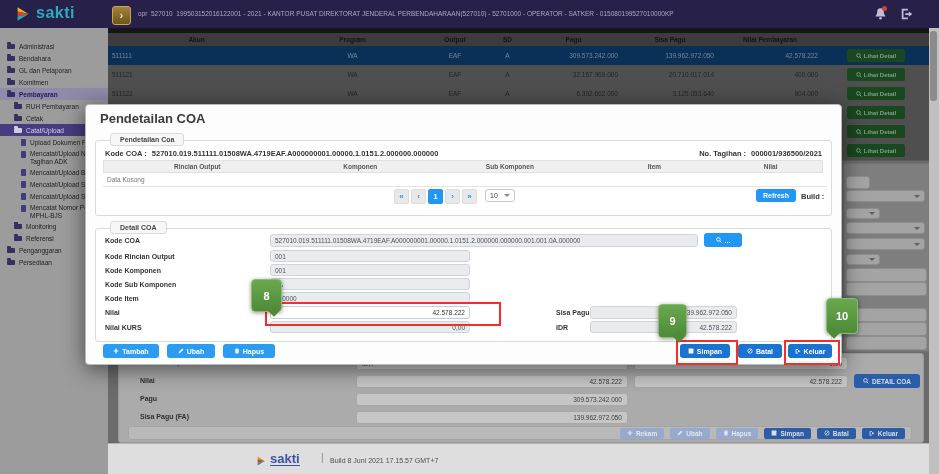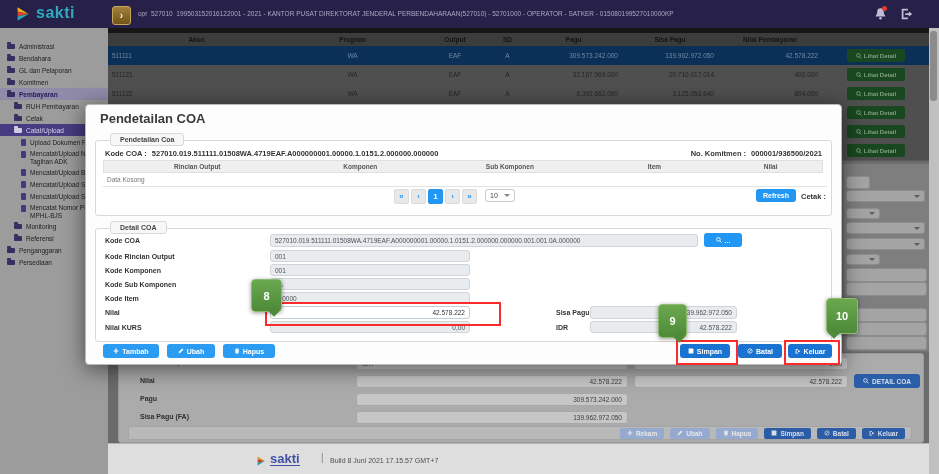--- a/index.html
+++ b/index.html
@@ -407,21 +407,21 @@
   <div class="ab modal"></div>
   <div class="ab mtitle" style="left:100px;top:111px;z-index:11;">Pendetailan COA</div>
 
   <div class="ab fs" style="left:95px;top:140px;width:735px;height:74px;z-index:11;"></div>
   <div class="ab legend" style="left:110px;top:133px;z-index:12;">Pendetailan Coa</div>
   <div class="ab" style="left:105px;top:149px;z-index:12;display:flex;gap:5px;">
     <span class="klabel">Kode COA :</span>
     <span class="klabel">527010.019.511111.01508WA.4719EAF.A000000001.00000.1.0151.2.000000.000000</span>
   </div>
   <div class="ab" style="left:560px;top:149px;width:262px;z-index:12;display:flex;justify-content:flex-end;gap:5px;">
-    <span class="klabel">No. Komitmen :</span>
+    <span class="klabel">No. Tagihan :</span>
     <span class="klabel">000001/936500/2021</span>
   </div>
   <div class="ab mth" style="left:103px;top:160px;width:720px;z-index:12;box-sizing:border-box;">
     <div class="mthc m0">Rincian Output</div>
     <div class="mthc m1">Komponen</div>
     <div class="mthc m2">Sub Komponen</div>
     <div class="mthc m3">Item</div>
     <div class="mthc m4">Nilai</div>
   </div>
   <div class="ab mempty" style="left:103px;top:173px;width:720px;height:13px;z-index:12;">Data Kosong</div>
@@ -430,21 +430,21 @@
     <div class="pg">‹</div>
     <div class="pg on">1</div>
     <div class="pg">›</div>
     <div class="pg">»</div>
     <div class="sel10" style="width:30px;height:13px;margin-left:6px;">
         <span>10</span>
         <span class="tri" style="border-top-color:#888;"></span>
       </div>
   </div>
   <div class="ab btn b2" style="left:756px;top:189px;width:40px;height:13px;z-index:12;background:#2196f3;">Refresh</div>
-  <div class="ab klabel" style="left:801px;top:192px;z-index:12;">Cetak :</div>
+  <div class="ab klabel" style="left:801px;top:192px;z-index:12;">Build :</div>
 
   <div class="ab fs" style="left:95px;top:228px;width:735px;height:112px;z-index:11;"></div>
   <div class="ab legend" style="left:110px;top:221px;z-index:12;">Detail COA</div>
 
   <div class="ab klabel" style="left:105px;top:237px;z-index:12;font-size:7px;">Kode COA</div>
   <div class="ab pill" style="left:270px;top:234px;width:428px;height:13px;z-index:12;">527010.019.511111.01508WA.4719EAF.A000000001.00000.1.0151.2.000000.000000.001.001.0A.000000</div>
   <div class="ab btn b2" style="left:704px;top:233px;width:38px;height:14px;z-index:12;background:#2196f3;">
       <svg width="6" height="6" viewBox="0 0 10 10">
         <circle cx="4" cy="4" r="3" fill="none" stroke="#fff" stroke-width="1.5"></circle>
         <line x1="6.5" y1="6.5" x2="9" y2="9" stroke="#fff" stroke-width="1.5"></line>

